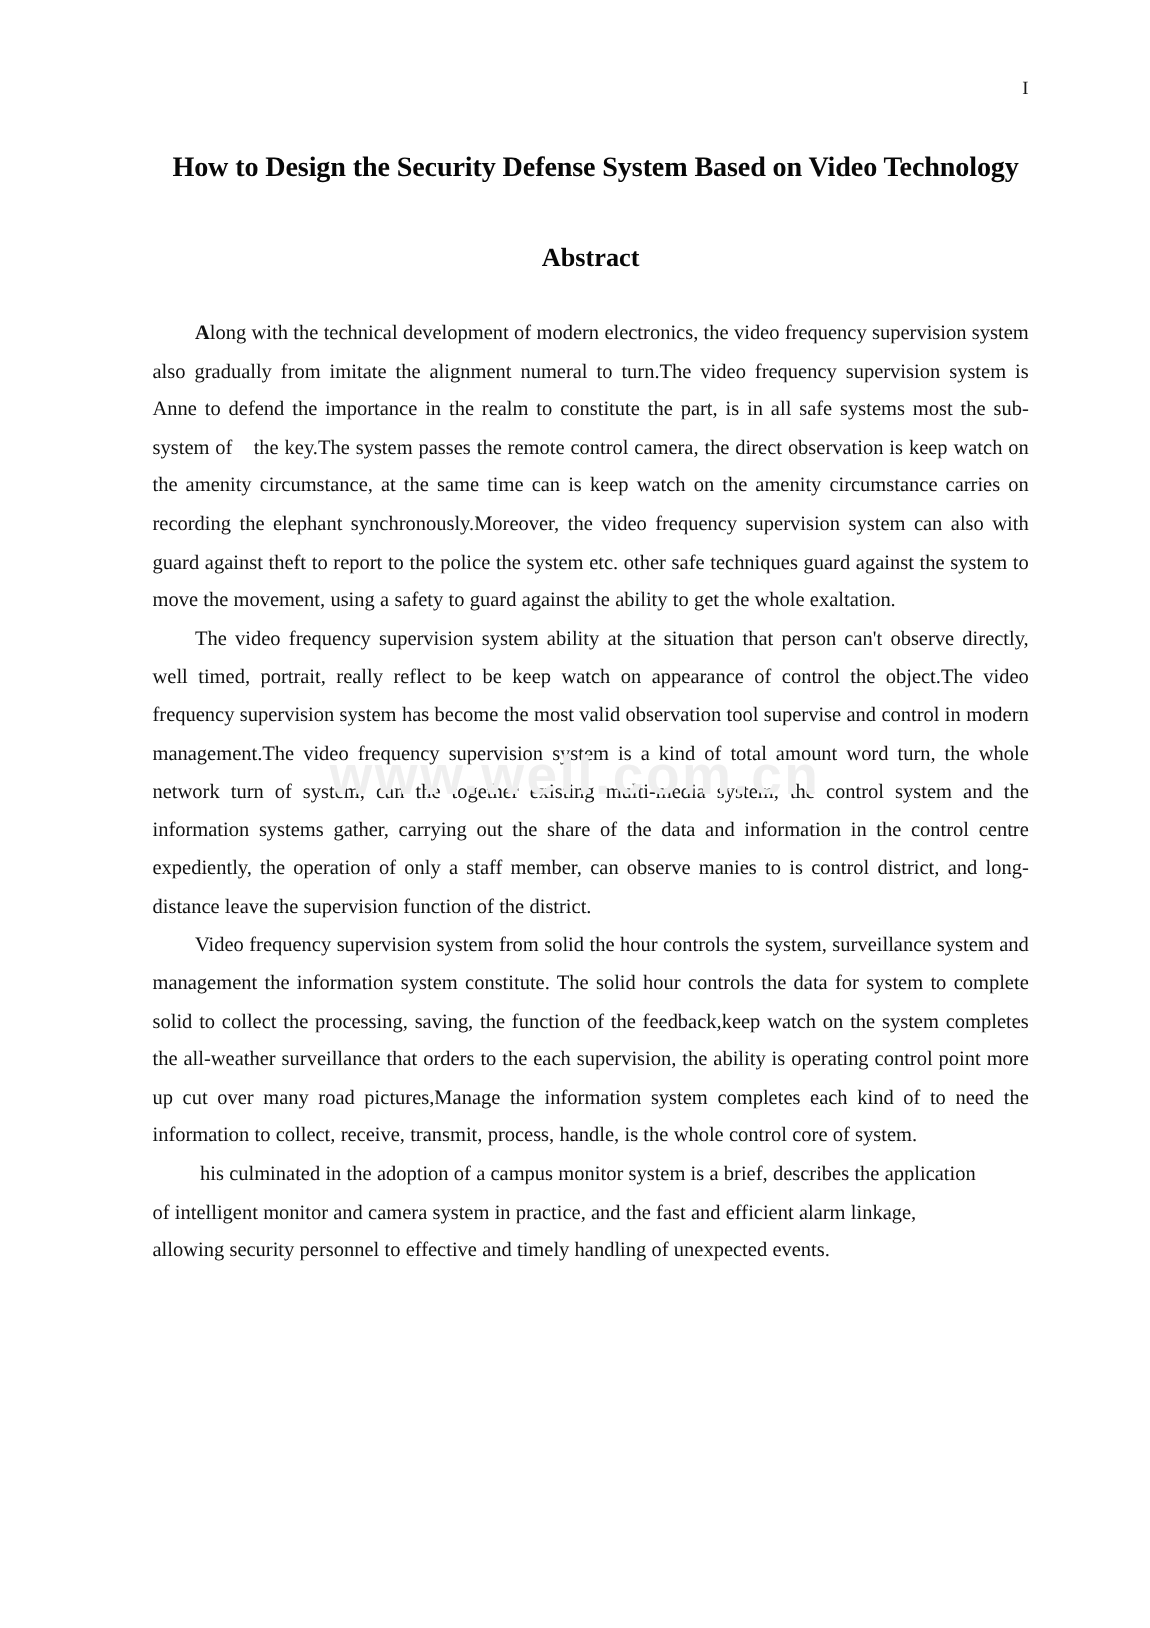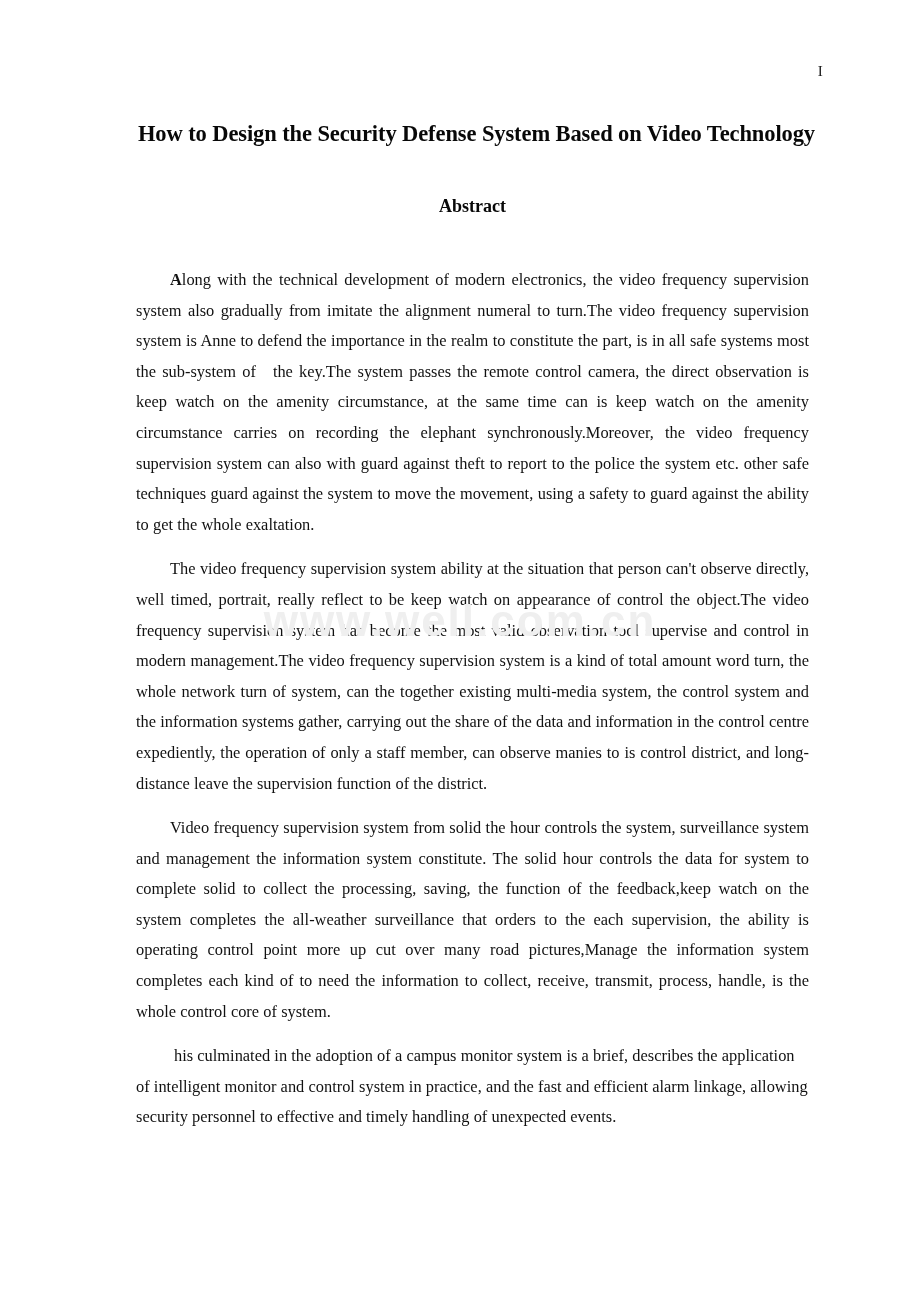--- a/index.html
+++ b/index.html
@@ -48,36 +48,36 @@
     font-weight: bold;
     line-height: 32px;
     text-align: right;
     margin: 0;
     padding: 0 8px;
     letter-spacing: -0.1px;
     color: #080808;
   }
 
   .section-heading {
-    font-size: 18px;
+    font-size: 21px;
     font-weight: bold;
     line-height: 24px;
     text-align: center;
     margin: 0;
     padding-top: 44px;
     color: #080808;
   }
 
   
   .body-block {
     padding-top: 33px;
   }
 
   p.para {
-    margin: 14px;
+    margin: 0;
     font-size: 16.4px;
     line-height: 30.6px;
     text-align: justify;
     text-justify: inter-word;
     text-indent: 34px;
     color: #111111;
     word-spacing: 0.1px;
   }
 
   
@@ -128,20 +128,20 @@
     <h2 class="section-heading">Abstract</h2>
 
     <div class="body-block">
 
       <p class="para"><span class="dropcap">A</span><span>long with the technical development of modern electronics, the video frequency supervision system also gradually from imitate the alignment numeral to turn.The video frequency supervision system is Anne to defend the importance in the realm to constitute the part, is in all safe systems most the sub-system of</span><span class="wide-gap"></span><span>the key.The system passes the remote control camera, the direct observation is keep watch on the amenity circumstance, at the same time can is keep watch on the amenity circumstance carries on recording the elephant synchronously.Moreover, the video frequency supervision system can also with guard against theft to report to the police the system etc. other safe techniques guard against the system to move the movement, using a safety to guard against the ability to get the whole exaltation.</span></p>
 
       <p class="para">The video frequency supervision system ability at the situation that person can't observe directly, well timed, portrait, really reflect to be keep watch on appearance of control the object.The video frequency supervision system has become the most valid observation tool supervise and control in modern management.The video frequency supervision system is a kind of total amount word turn, the whole network turn of system, can the together existing multi-media system, the control system and the information systems gather, carrying out the share of the data and information in the control centre expediently, the operation of only a staff member, can observe manies to is control district, and long-distance leave the supervision function of the district.</p>
 
       <p class="para">Video frequency supervision system from solid the hour controls the system, surveillance system and management the information system constitute. The solid hour controls the data for system to complete solid to collect the processing, saving, the function of the feedback,keep watch on the system completes the all-weather surveillance that orders to the each supervision, the ability is operating control point more up cut over many road pictures,Manage the information system completes each kind of to need the information to collect, receive, transmit, process, handle, is the whole control core of system.</p>
 
-      <p class="para ragged">his culminated in the adoption of a campus monitor system is a brief, describes the application of intelligent monitor and control system in practice, and the fast and efficient alarm linkage, allowing security personnel to effective and timely handling of unexpected events.</p>
+      <p class="para ragged">his culminated in the adoption of a campus monitor system is a brief, describes the application of intelligent monitor and camera system in practice, and the fast and efficient alarm linkage, allowing security personnel to effective and timely handling of unexpected events.</p>
 
     </div>
   </div>
 
   <div class="watermark">www.well.com.cn</div>
 
 </div>
 
 </body></html>

